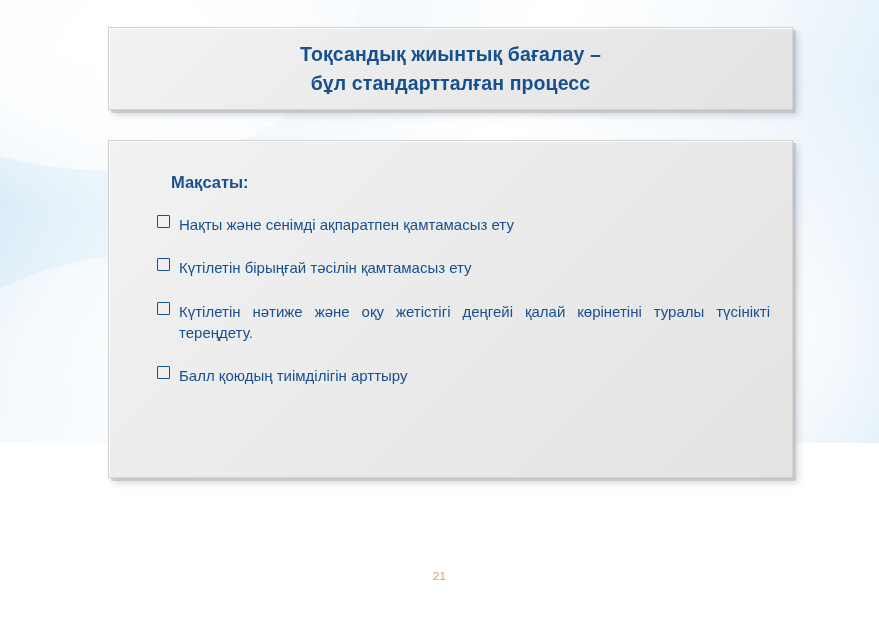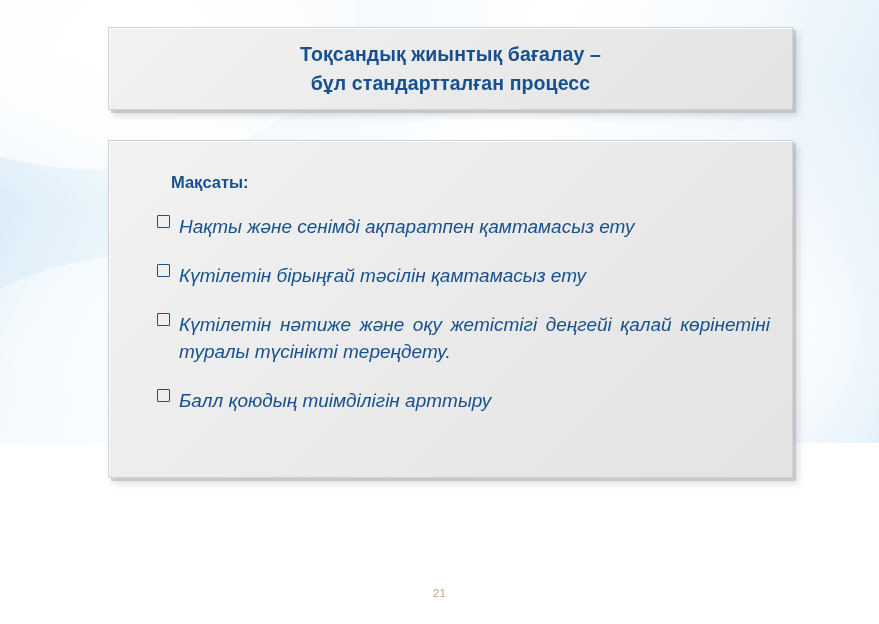--- a/index.html
+++ b/index.html
@@ -119,23 +119,22 @@
   .bullet-list {
     list-style: none;
     margin: 0;
     padding: 0;
   }
   .bullet-item {
     position: relative;
     padding-left: 22px;
     margin-bottom: 22px;
     color: #17508f;
-    font-size: 19px;
+    font-size: 15px;
     line-height: 1.42;
-    font-style: italic;
   }
   .bullet-item:last-child {
     margin-bottom: 0;
   }
   .bullet-item .marker {
     position: absolute;
     left: 0;
     top: 1px;
     width: 11px;
     height: 11px;
@@ -149,21 +148,21 @@
     text-align-last: left;
   }
   .bullet-item .text {
     display: block;
   }
 
   .page-number {
     position: absolute;
     left: 0;
     right: 0;
-    top: 587px;
+    top: 570px;
     text-align: center;
     color: #c7a27a;
     font-size: 11.5px;
   }
 </style>
 </head>
 <body>
 
 <div class="slide">
 

